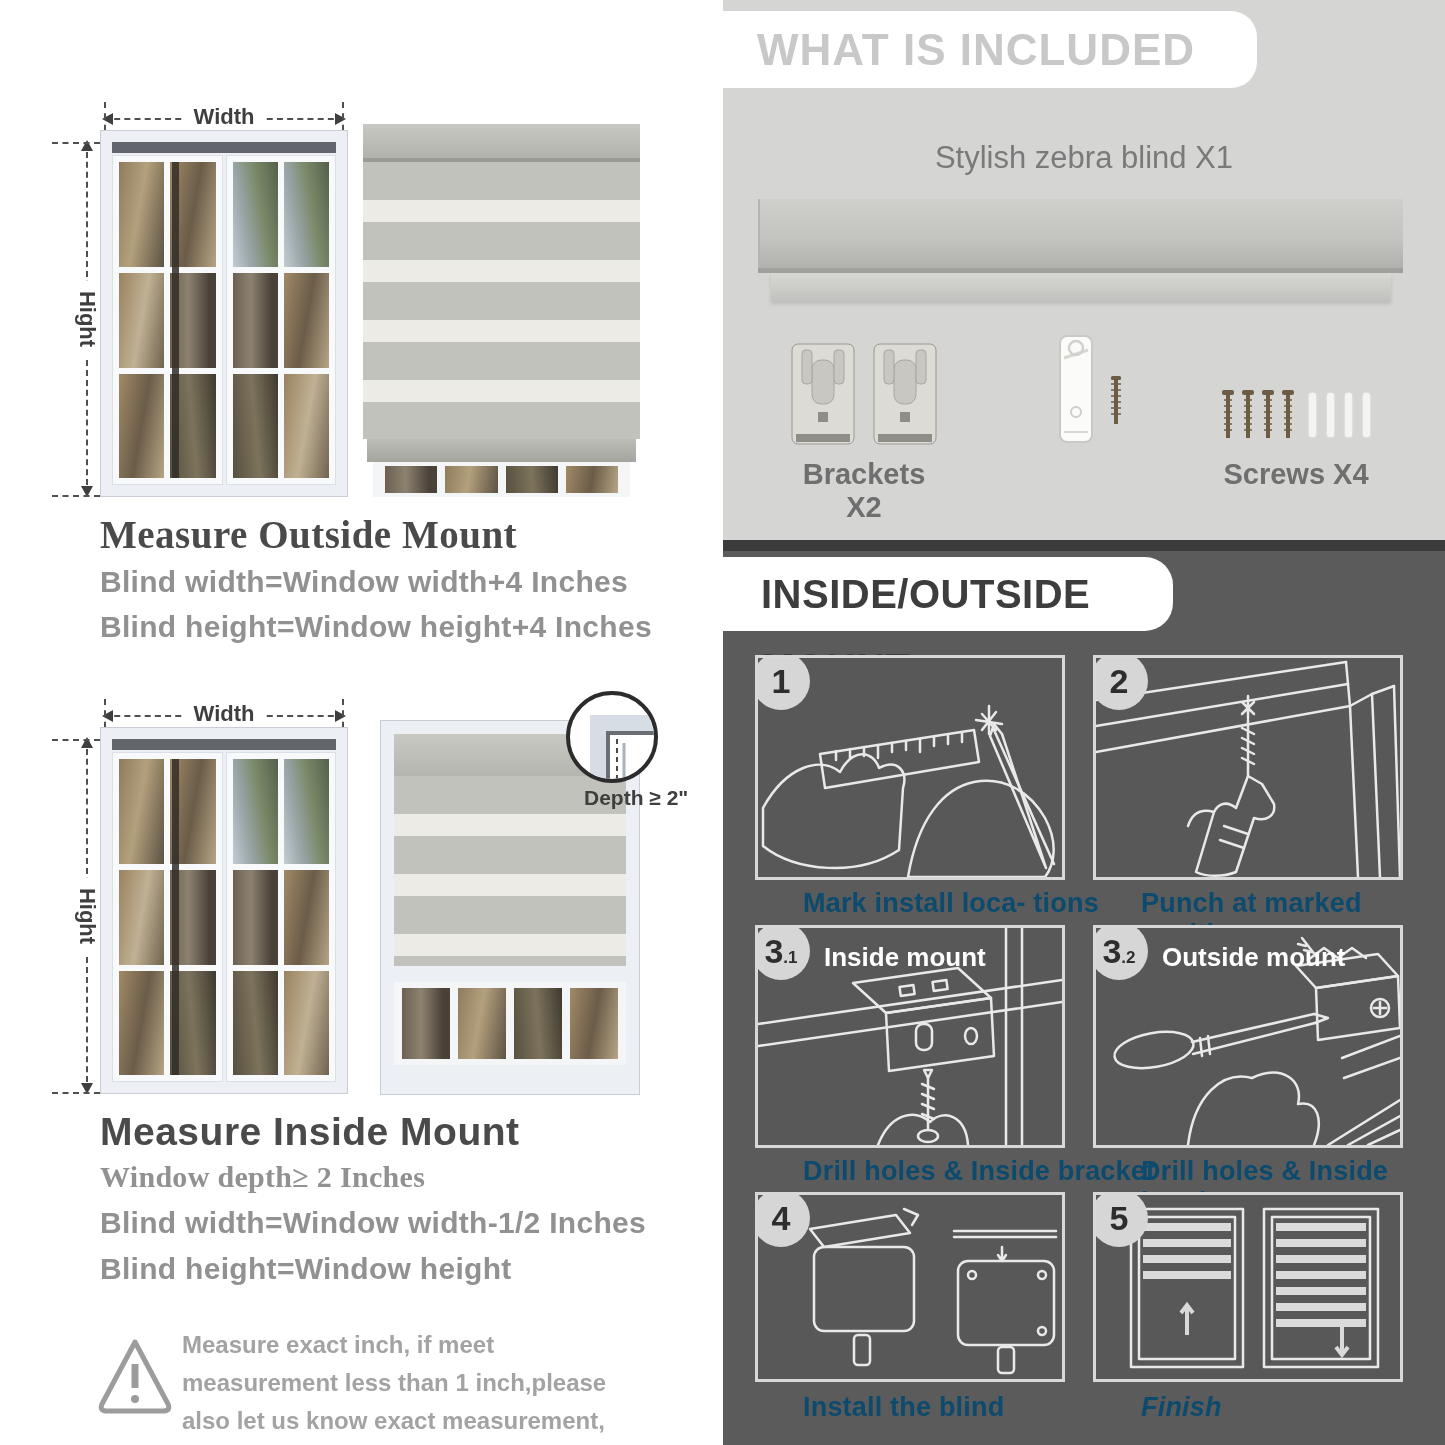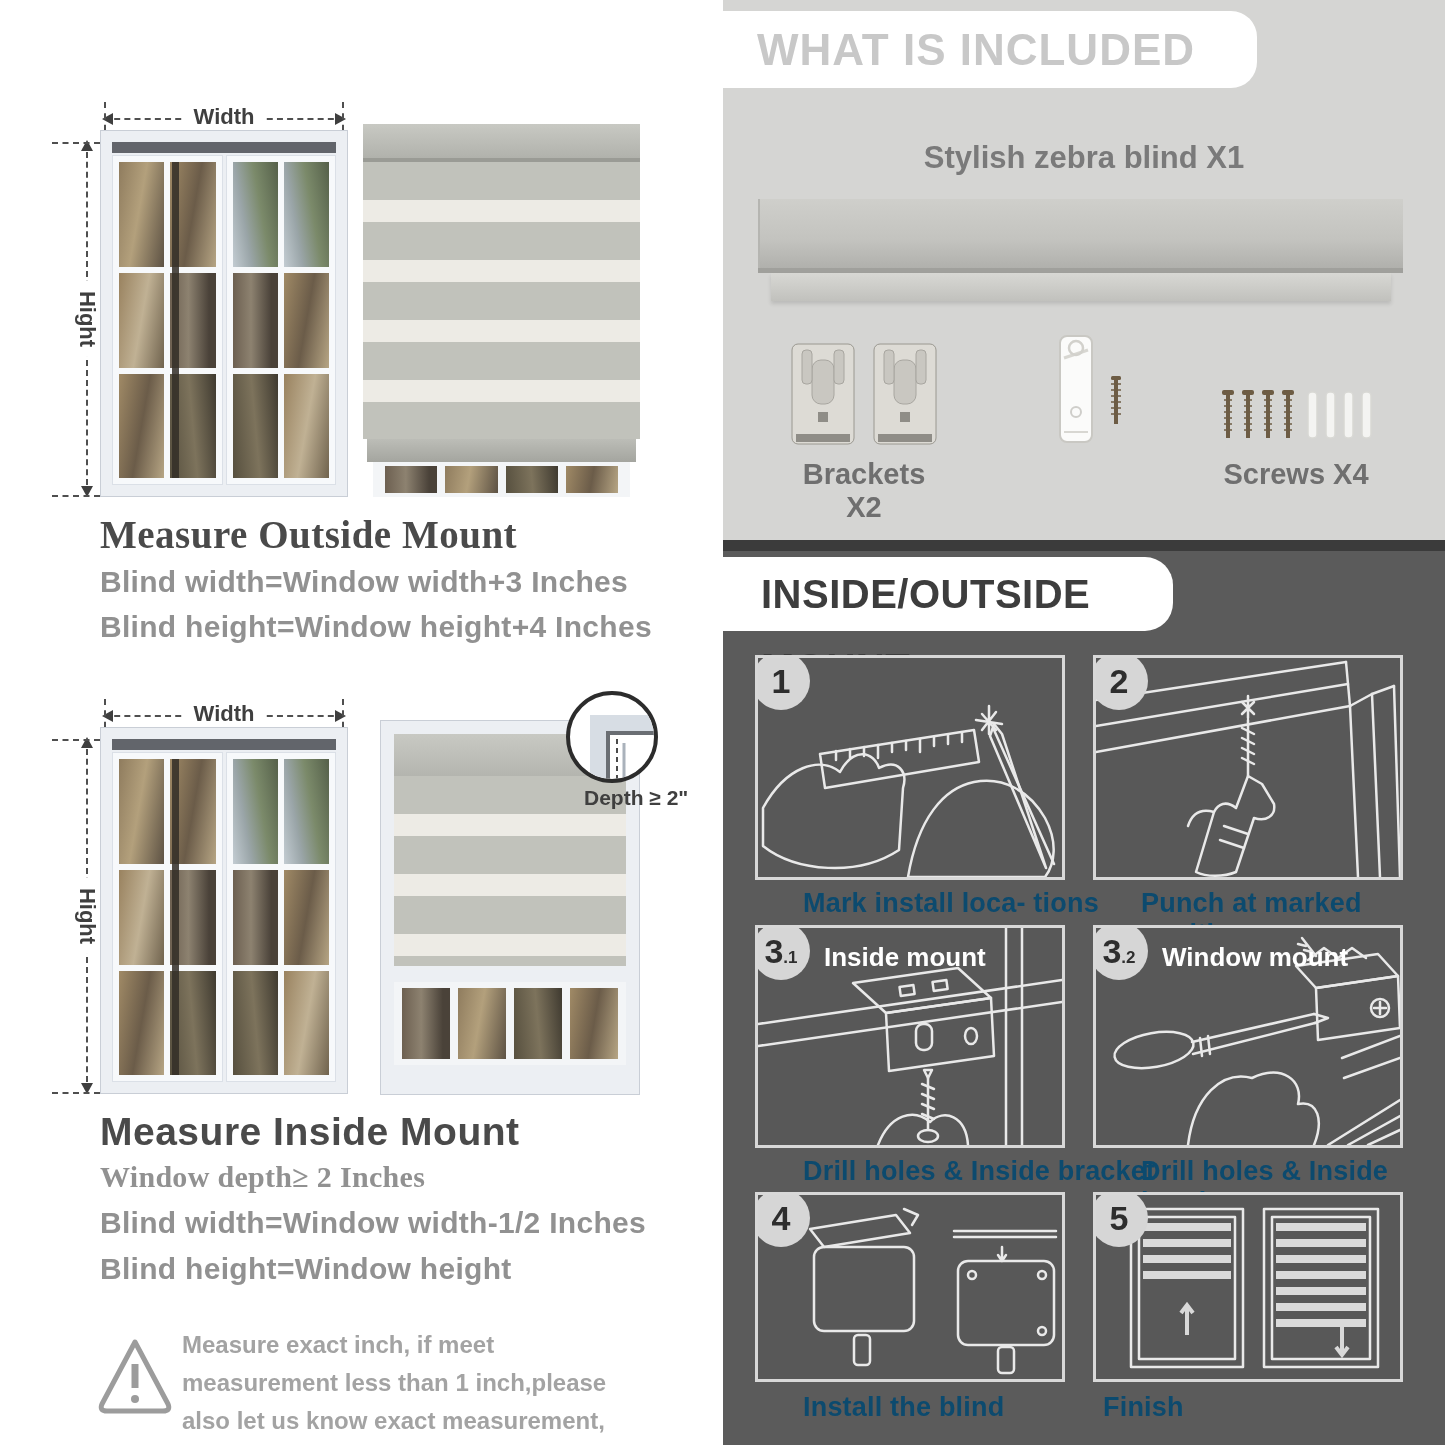--- a/index.html
+++ b/index.html
@@ -59,21 +59,21 @@
   .mag{width:92px;height:92px;border-radius:50%;border:4px solid #2c2c2c;background:#fff;overflow:hidden;box-sizing:border-box;}
   .depth-lbl{font-size:21px;font-weight:800;color:#3f3f3f;}
 
   .warn-text{width:452px;font-size:24px;font-weight:600;color:#a3a3a3;line-height:38px;}
 
   
   .included-panel{left:723px;top:0;width:722px;height:540px;background:#d5d5d3;}
   .wii-banner{left:723px;top:11px;width:500px;height:77px;background:#ffffff;
     border-radius:0 26px 26px 0;color:#c8c8c8;font-size:44px;font-weight:800;
     line-height:77px;padding-left:34px;letter-spacing:1px;}
-  .product-lbl{left:723px;top:140px;width:722px;text-align:center;font-size:31px;font-weight:700;color:#7a7a7a;}
+  .product-lbl{left:723px;top:140px;width:722px;text-align:center;font-size:31px;font-weight:400;color:#7a7a7a;}
   .headrail-main{left:758px;top:199px;width:645px;height:74px;
     background:linear-gradient(180deg,#cfcfcb 0%,#c3c3bf 55%,#adada9 100%);
     box-shadow:inset 0 -5px 0 #a0a09c, inset 2px 0 0 #b5b5b1;}
   .headrail-lip{left:771px;top:273px;width:620px;height:28px;
     background:linear-gradient(180deg,#d8d8d4,#c1c1bd);box-shadow:0 3px 4px rgba(0,0,0,.12);}
   .item-lbl{font-size:29px;font-weight:800;color:#6f6f6f;text-align:center;}
   .dark-strip{left:723px;top:540px;width:722px;height:11px;background:#3b3b3b;}
 
   .mount-section{left:723px;top:551px;width:722px;height:894px;background:#5b5b5b;}
   .iom-banner{left:723px;top:557px;width:412px;height:74px;background:#ffffff;
@@ -143,21 +143,21 @@
     <div class="rail" style="height:23px;margin:0 4px;"></div>
     <div class="mini-window" style="height:35px;margin:0 10px;">
       <div class="mini-pane g4"></div>
       <div class="mini-pane g1"></div>
       <div class="mini-pane g6"></div>
       <div class="mini-pane g3"></div>
     </div>
   </div>
 
   <div class="abs h-title" style="left:100px;top:512px;font-family:Liberation Serif, serif;">Measure Outside Mount</div>
-  <div class="abs h-line" style="left:100px;top:565px;">Blind width=Window width+3 Inches</div>
+  <div class="abs h-line" style="left:100px;top:565px;">Blind width=Window width+4 Inches</div>
   <div class="abs h-line" style="left:100px;top:610px;">Blind height=Window height+4 Inches</div>
 
   <div class="abs dim-w" style="left:104px;top:715px;width:240px;">
     <span class="arr left"></span>
     <span class="arr right"></span>
     <span class="vtick" style="left:0;"></span>
     <span class="vtick" style="right:0;"></span>
     <span class="lbl">Width</span>
   </div>
   <div class="abs dim-h" style="left:86px;top:739px;height:353px;">
@@ -392,21 +392,21 @@
         <path d="M104,110 L106,128 M112,108 L114,126"></path>
         <path d="M92,217 C98,168 126,142 156,150 C186,136 208,152 202,176 C222,172 228,192 218,217"></path>
         <path d="M232,217 L304,172 M252,217 L304,188 M272,217 L304,202"></path>
         <path d="M246,130 L304,108 M248,150 L304,130"></path>
       </g>
     </svg>
     <div class="badge">
       <span>3</span>
         <span class="sub">.2</span>
     </div>
-    <div class="inner-lbl">Window mount</div>
+    <div class="inner-lbl">Outside mount</div>
   </div>
   <div class="abs caption" style="left:1093px;top:1156px;">Drill holes &amp;  Inside bracket</div>
 
   <div class="abs step-panel" style="left:755px;top:1192px;height:190px;">
     <svg class="art" viewBox="0 0 304 184">
       <g stroke="#e9e9e9" stroke-width="2.5" fill="none" stroke-linecap="round" stroke-linejoin="round">
         <polygon points="52,34 138,20 152,38 66,52"></polygon>
         <path d="M146,14 l14,6 l-6,10"></path>
         <rect x="56" y="52" width="100" height="84" rx="10"></rect>
         <rect x="96" y="140" width="16" height="30" rx="4"></rect>
@@ -450,15 +450,15 @@
         <rect x="180" y="92" width="90" height="8"></rect>
           <rect x="180" y="108" width="90" height="8"></rect>
         <rect x="180" y="124" width="90" height="8"></rect>
       </g>
       <path d="M246,132 L246,158 M240,152 L246,160 L252,152" stroke="#d9d9d9" stroke-width="4" fill="none"></path>
     </svg>
     <div class="badge">
       <span>5</span>
     </div>
   </div>
-  <div class="abs caption" style="left:1055px;top:1392px;">Finish</div>
+  <div class="abs caption" style="left:1093px;top:1392px;font-style:italic;">Finish</div>
 
 </div>
 
 </body></html>

